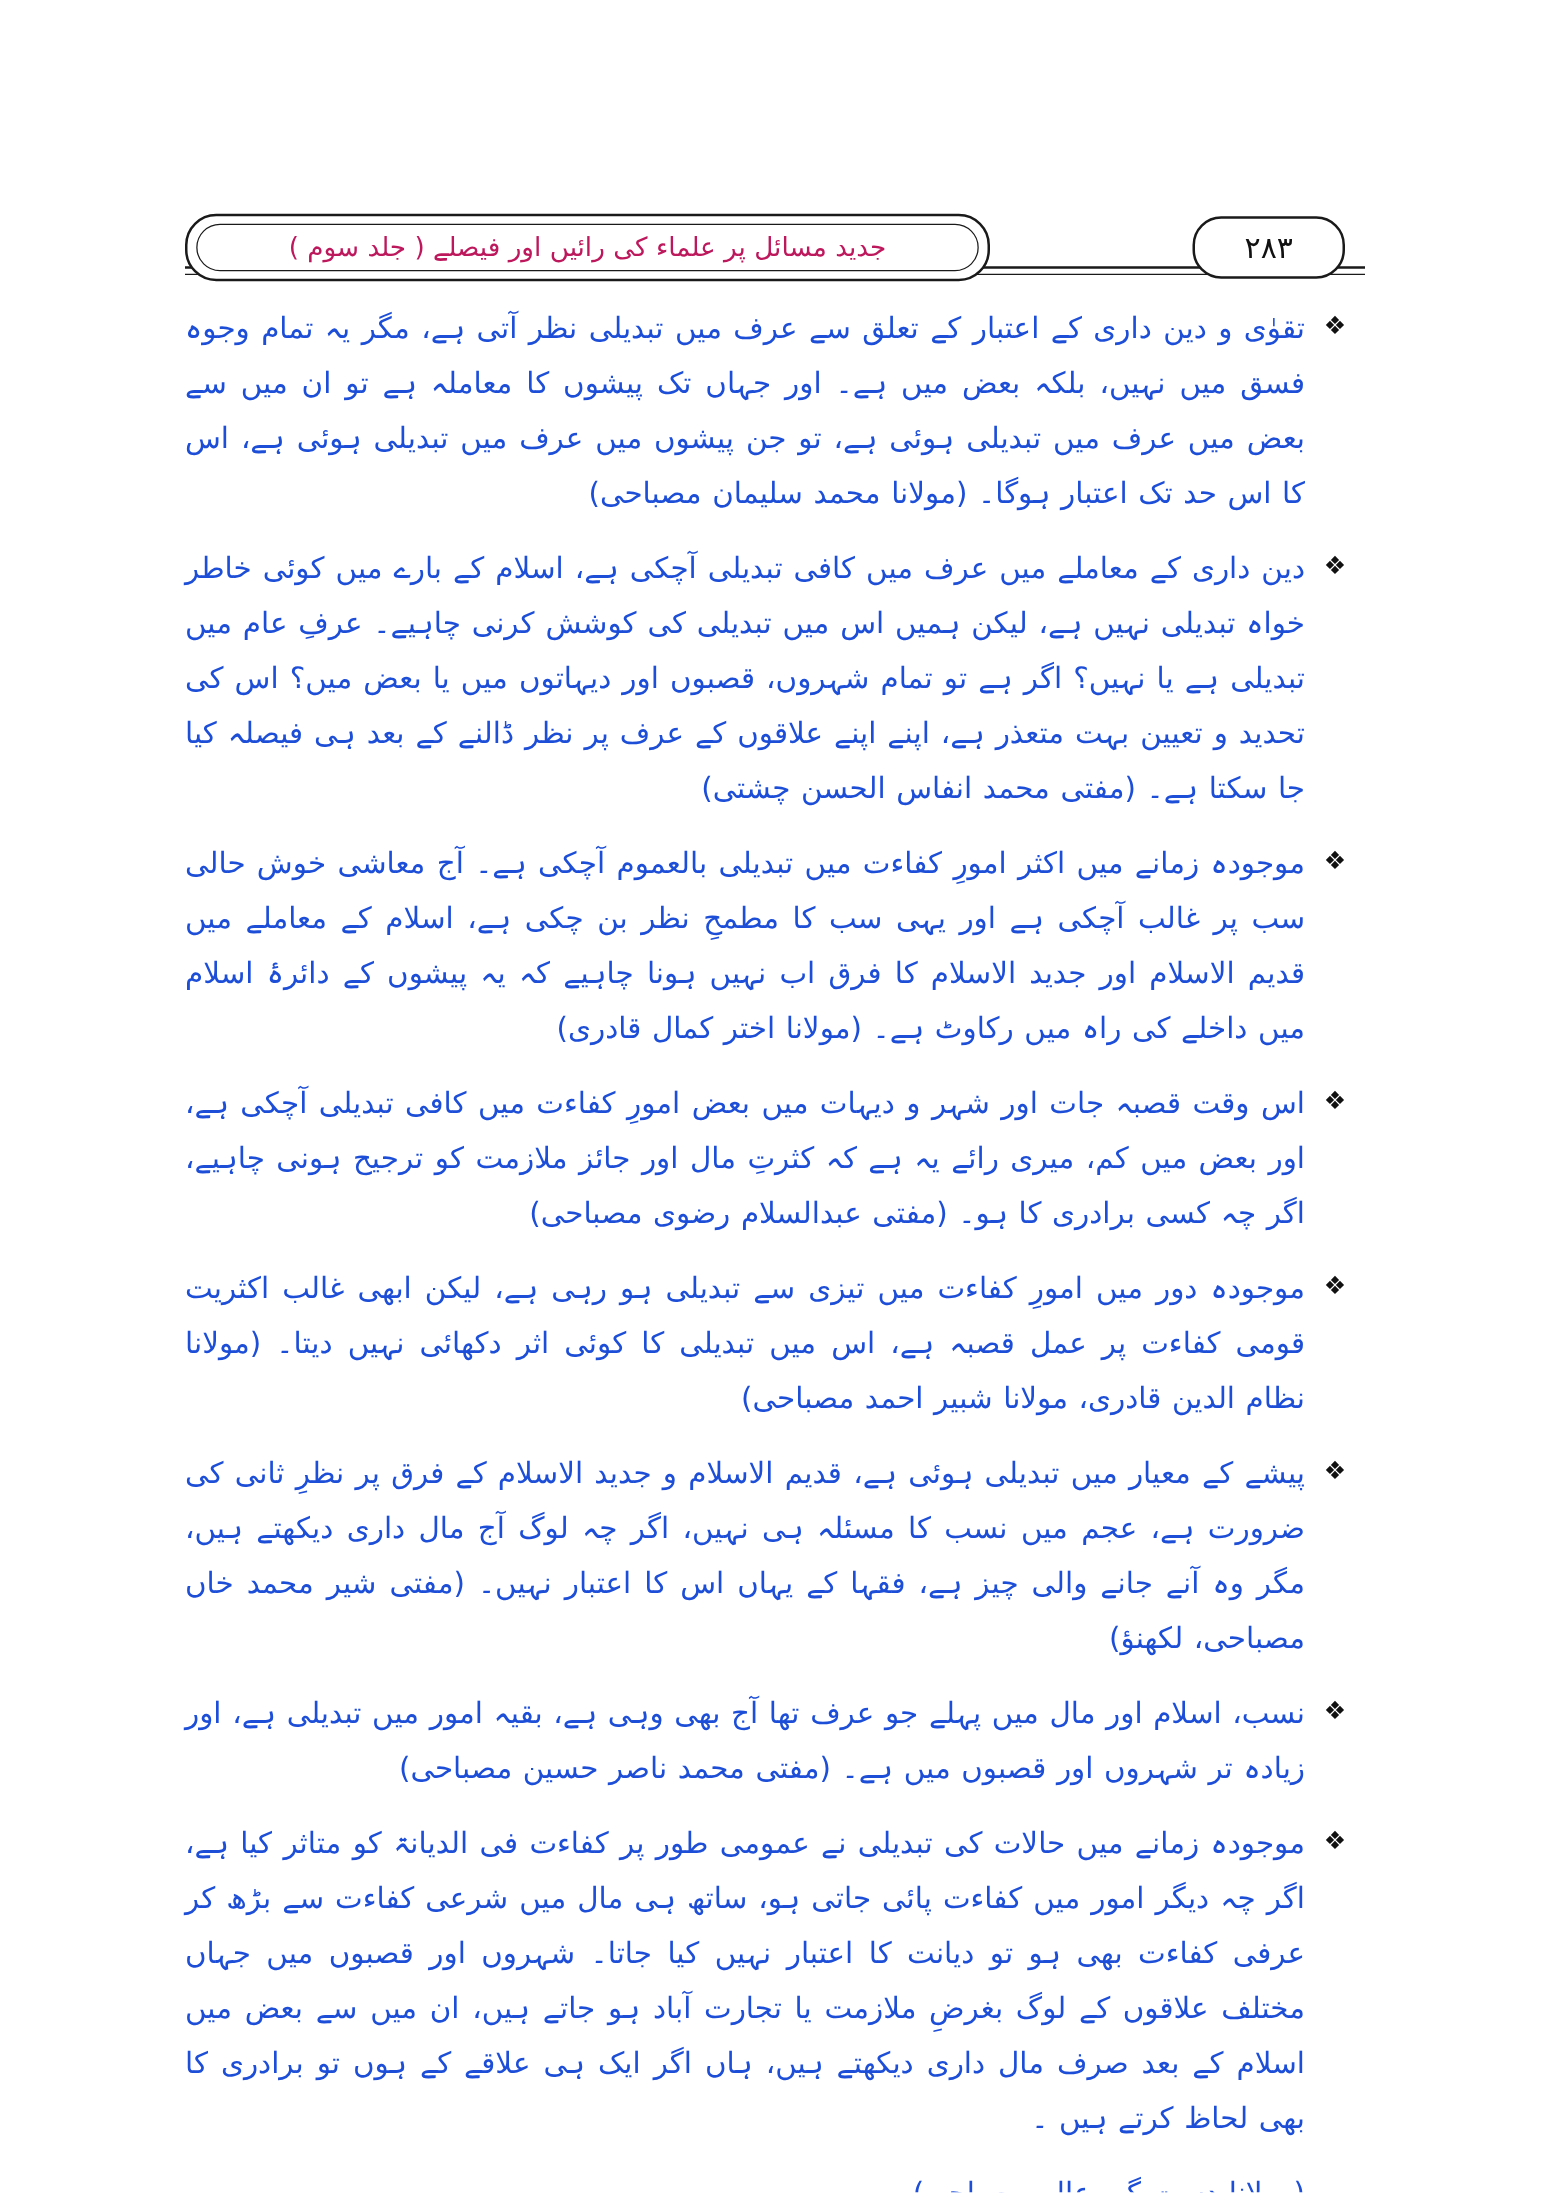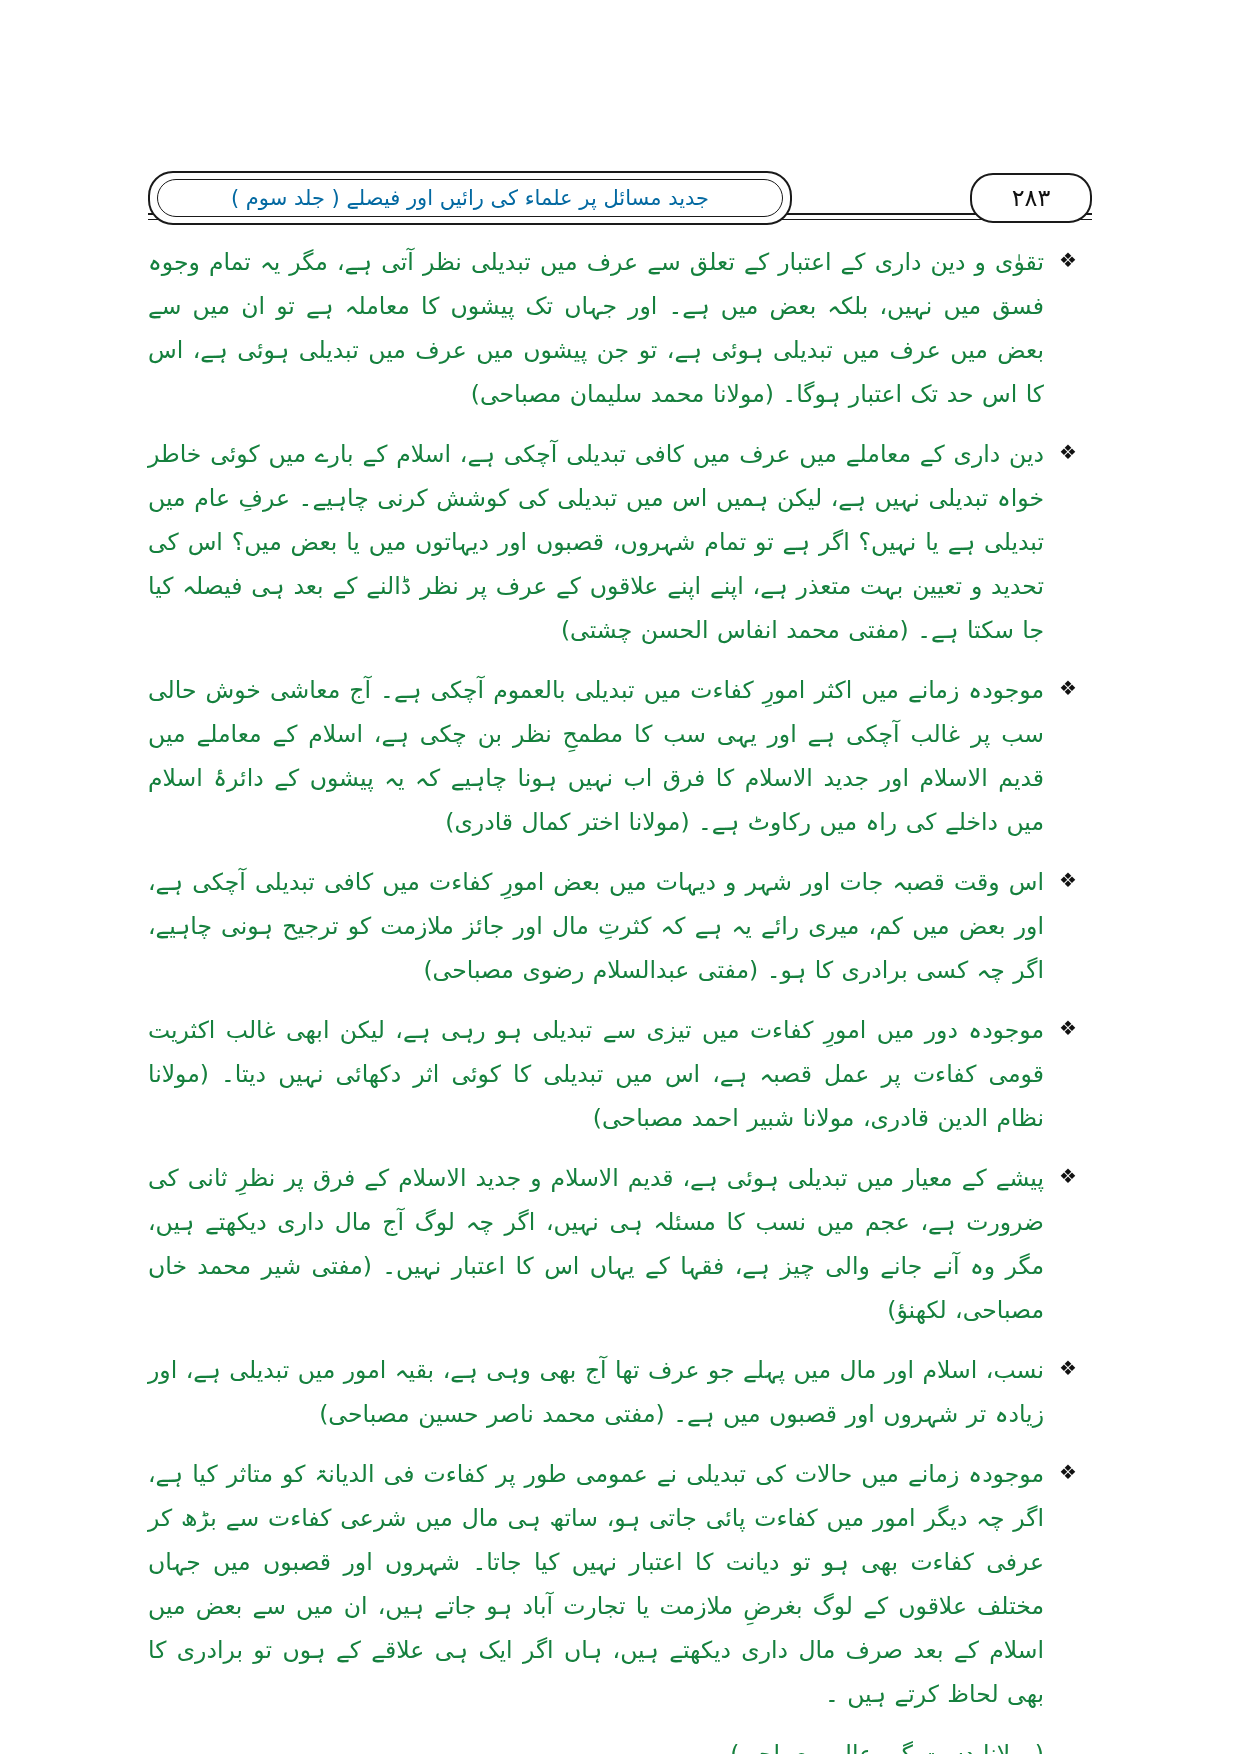--- a/index.html
+++ b/index.html
@@ -36,21 +36,21 @@
     position: absolute;
     top: 54px;
     right: 0;
     left: 0;
     height: 0;
     border-top: 1px solid #1a1a1a;
   }
   .page-number-box {
     position: absolute;
     top: 8px;
-    right: 0;
+    right: 16px;
     width: 118px;
     height: 46px;
     border: 2px solid #1a1a1a;
     border-radius: 23px;
     background: #ffffff;
     display: flex;
     align-items: center;
     justify-content: center;
   }
   .page-number-box .num {
@@ -76,21 +76,21 @@
     border: 1px solid #1a1a1a;
     border-radius: 20px;
     width: 624px;
     height: 36px;
     display: flex;
     align-items: center;
     justify-content: center;
   }
   .header-title-box .title {
     font-size: 21px;
-    color: #0369a1;
+    color: #be185d;
     direction: rtl;
     white-space: nowrap;
   }
 
   
   .content {
     position: absolute;
     top: 240px;
     right: 148px;
     left: 148px;
@@ -108,21 +108,21 @@
     text-align: center;
     font-size: 20px;
     line-height: 40px;
     color: #111;
     user-select: none;
   }
   .ptext {
     flex: 1 1 auto;
     font-size: 23.5px;
     line-height: 44px;
-    color: #15803d;
+    color: #1d4ed8;
     text-align: justify;
     text-align-last: right;
     letter-spacing: 0;
     word-spacing: 1px;
   }
   .ptext.no-bullet {
     margin-right: 48px;
   }
   .attrib-line {
     display: flex;

